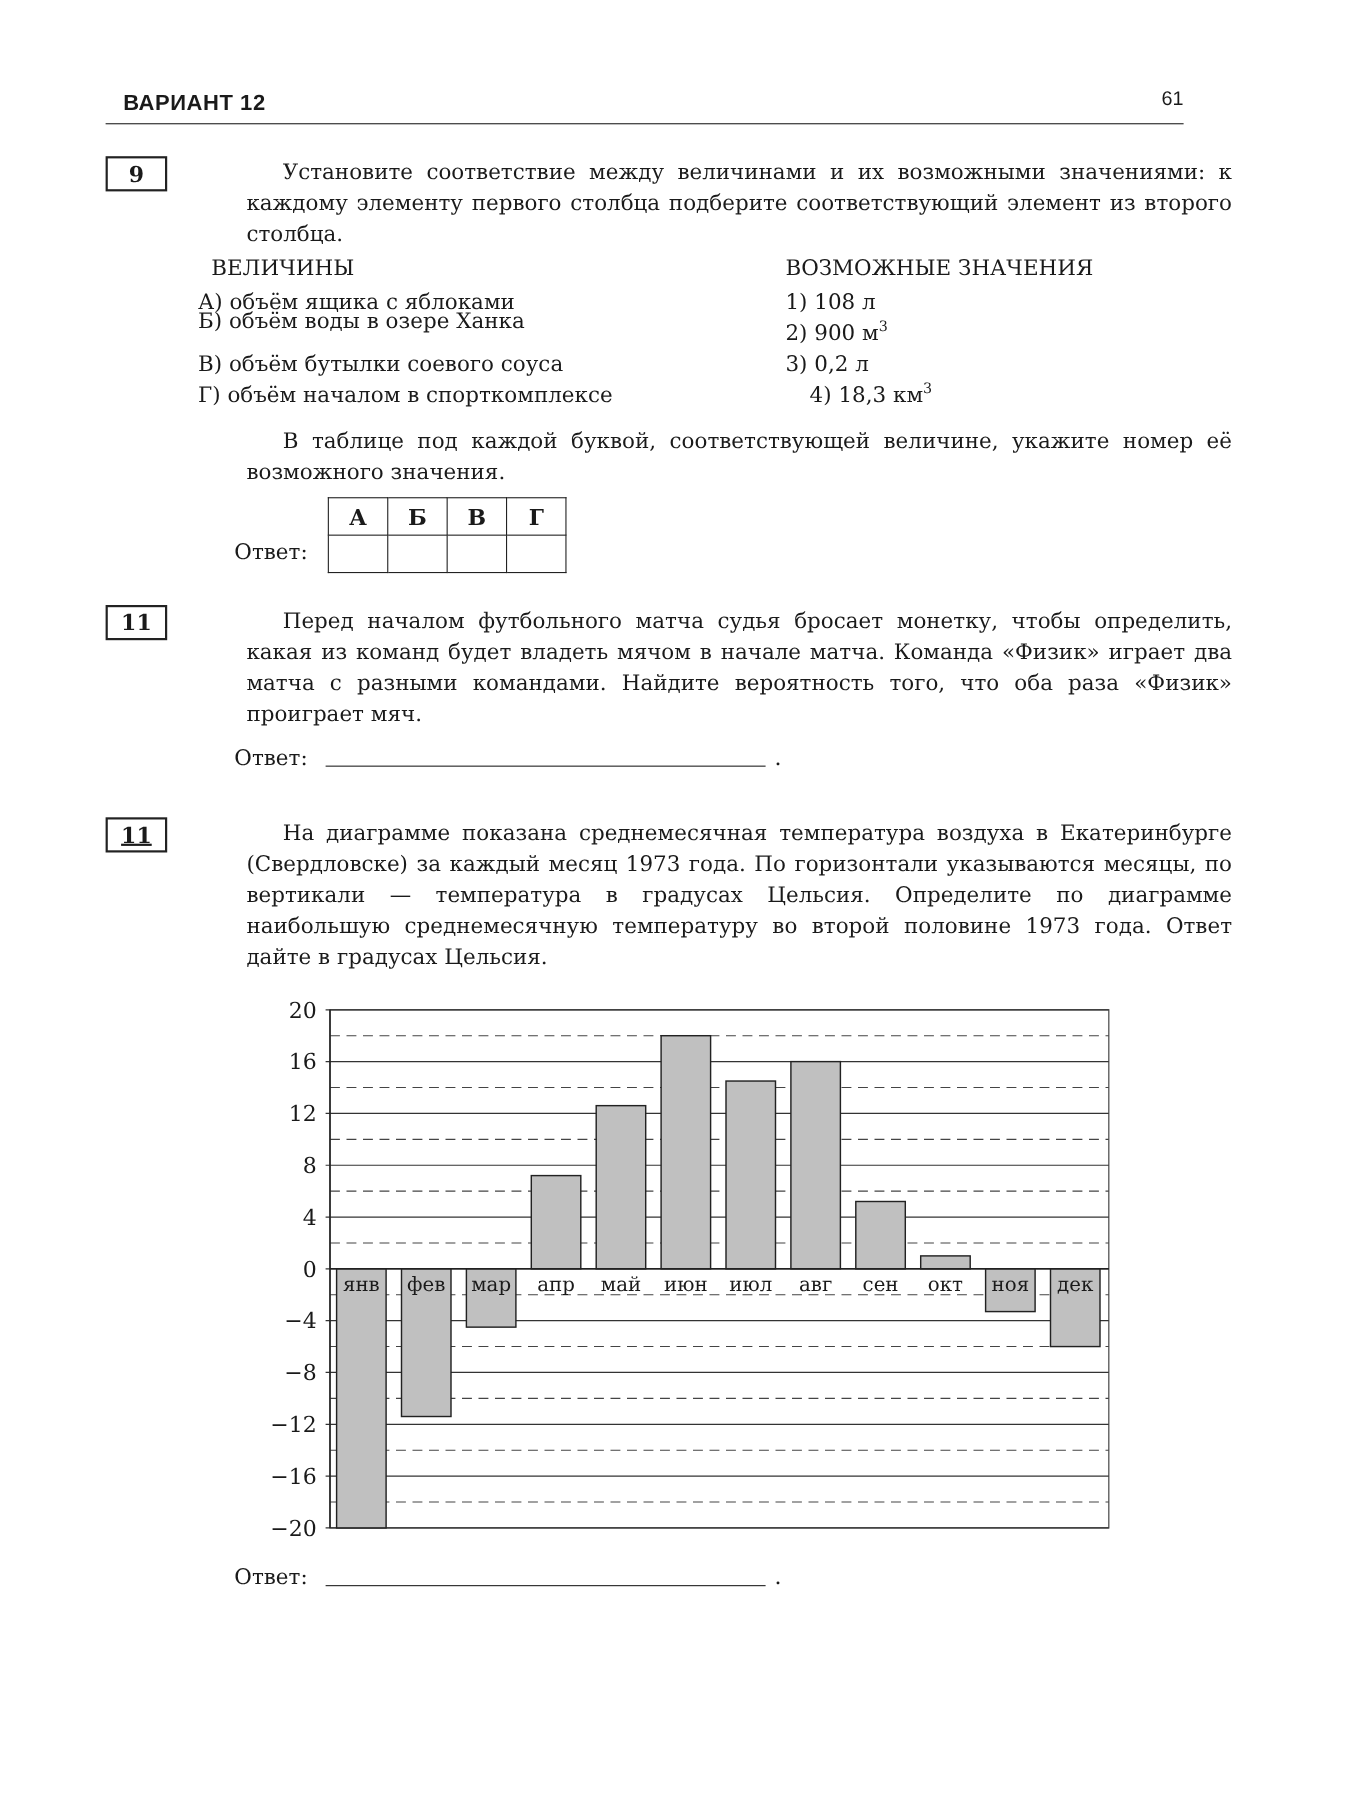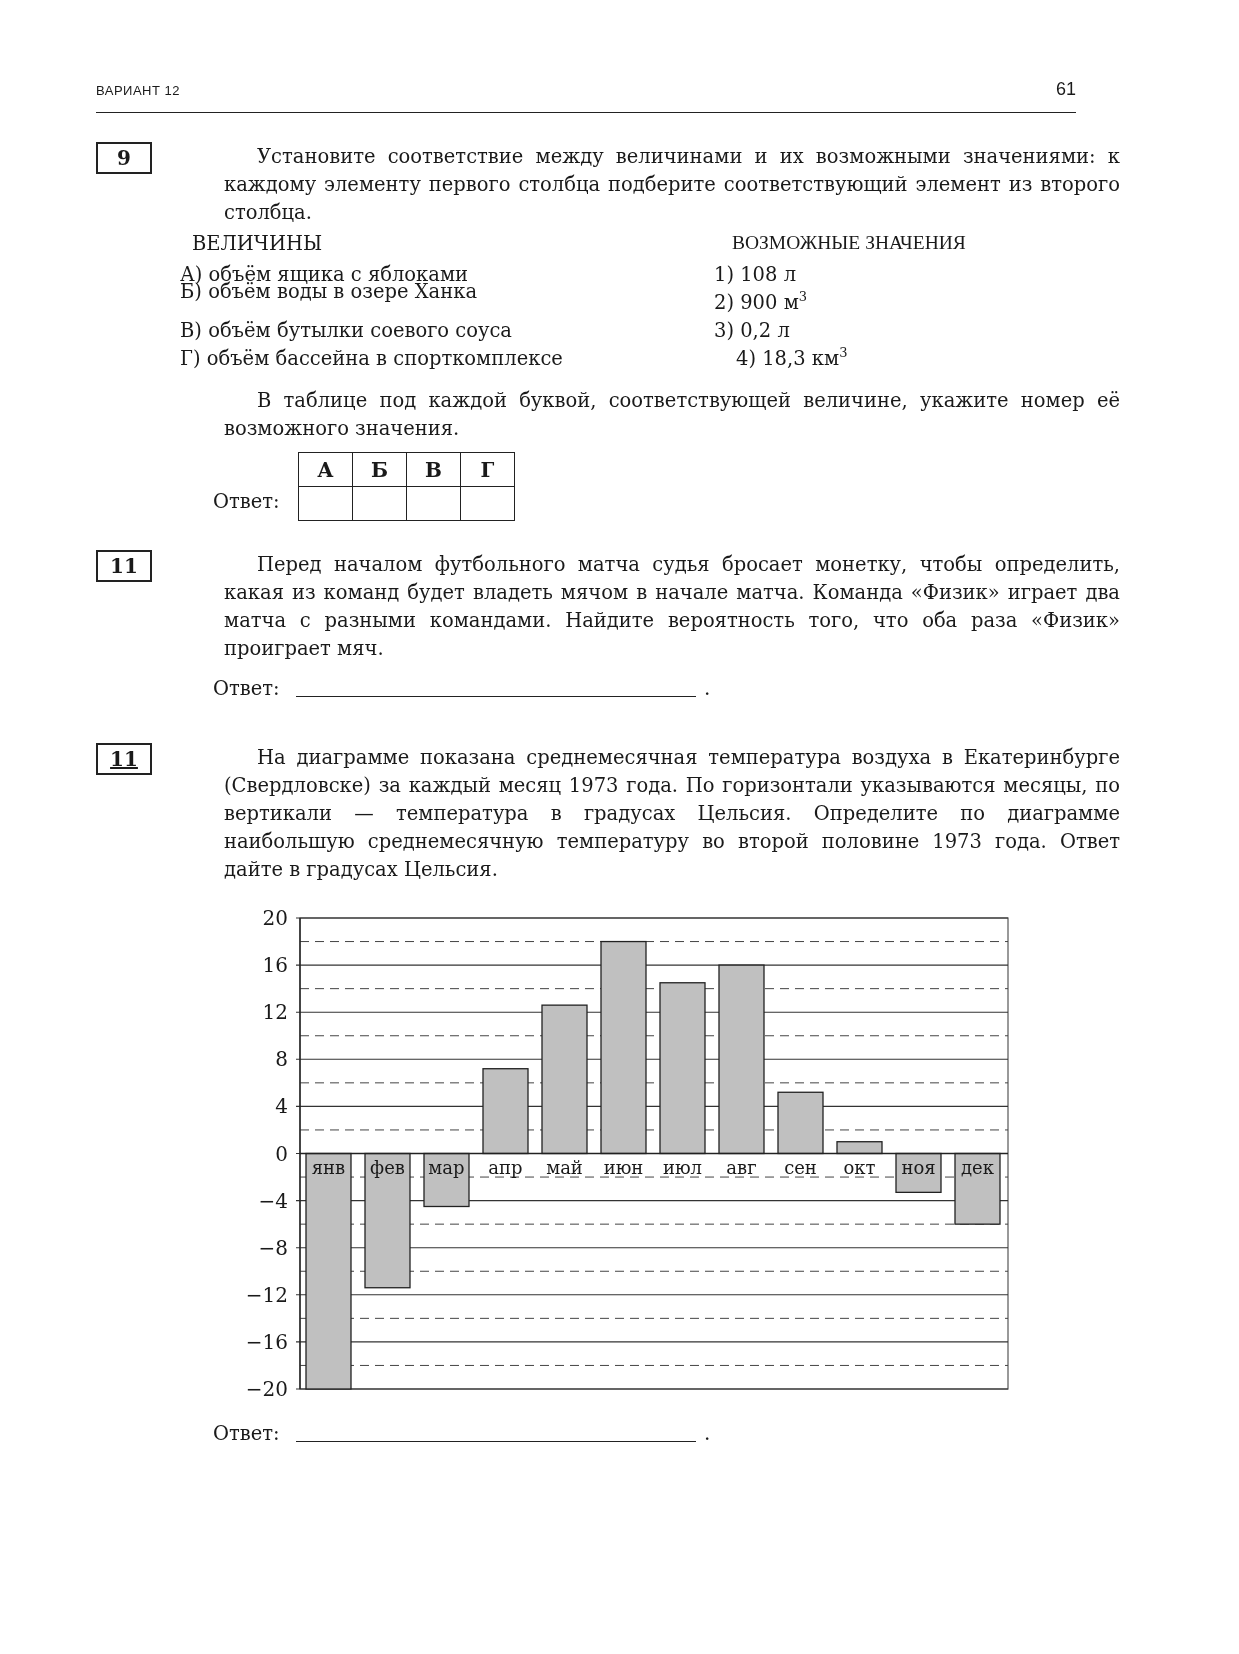--- a/index.html
+++ b/index.html
@@ -1,21 +1,21 @@
 <!DOCTYPE html>
 <html><head>
 <meta charset="utf-8">
 <style>
   html, body { margin: 0; padding: 0; background: #ffffff; }
   body { width: 1239px; height: 1654px; position: relative; overflow: hidden;
          font-family: "DejaVu Serif", "Liberation Serif", serif; color: #1a1a1a; }
   .header { position: absolute; left: 96px; top: 78px; width: 980px; height: 34px;
             border-bottom: 1.5px solid #222; }
-  .header .variant { position: absolute; left: 0; top: 5px; font-family: "Liberation Sans", sans-serif;
-            font-size: 13px; letter-spacing: 0.5px; }
+  .header .variant { position: absolute; left: 16px; top: 5px; font-family: "Liberation Sans", sans-serif;
+            font-size: 20px; letter-spacing: 0.5px; font-weight: bold; }
   .header .page-num { position: absolute; right: 0; top: 1px; font-family: "Liberation Sans", sans-serif; font-size: 18px; }
 
   .task-num { position: absolute; left: 96px; width: 52px; height: 28px; border: 2px solid #222;
               font-size: 20px; font-weight: bold; text-align: center; line-height: 28px; }
   .para { position: absolute; left: 180px; width: 896px; font-size: 19.5px; line-height: 28px;
           text-align: justify; margin-left: 44px; }
   .para .indent { display: inline-block; width: 33px; }
   .col-head { position: absolute; font-size: 19.5px; }
   .row { position: absolute; font-size: 19.5px; line-height: 28px; }
   sup { font-size: 13px; line-height: 0; vertical-align: 8px; }
@@ -35,26 +35,26 @@
 
 <div class="header">
   <span class="variant">ВАРИАНТ 12</span>
   <span class="page-num">61</span>
 </div>
 
 <div class="task-num" style="top:142px;">9</div>
 <div class="para" style="top:143px;"><span class="indent"></span><span>Установите соответствие между величинами и их возможными значениями: к каждому элементу первого столбца подберите соответствующий элемент из второго столбца.</span></div>
 
 <div class="col-head" style="left:192px; top:232px;">ВЕЛИЧИНЫ</div>
-<div class="col-head" style="left:732px; top:232px;font-family:Liberation Serif, serif;">ВОЗМОЖНЫЕ ЗНАЧЕНИЯ</div>
+<div class="col-head" style="left:714px; top:232px;">ВОЗМОЖНЫЕ ЗНАЧЕНИЯ</div>
 
 <div class="row" style="left:180px; top:261px;">А) объём ящика с яблоками</div>
 <div class="row" style="left:180px; top:278px;">Б) объём воды в озере Ханка</div>
 <div class="row" style="left:180px; top:317px;">В) объём бутылки соевого соуса</div>
-<div class="row" style="left:180px; top:345px;">Г) объём бассейна в спорткомплексе</div>
+<div class="row" style="left:180px; top:345px;">Г) объём началом в спорткомплексе</div>
 
 <div class="row" style="left:714px; top:261px;"><span>1)  108 л</span><sup></sup></div>
 <div class="row" style="left:714px; top:289px;"><span>2)  900 м</span><sup>3</sup></div>
 <div class="row" style="left:714px; top:317px;"><span>3)  0,2 л</span><sup></sup></div>
 <div class="row" style="left:736px; top:345px;"><span>4)  18,3 км</span><sup>3</sup></div>
 
 <div class="para" style="top:387px;"><span class="indent"></span><span>В таблице под каждой буквой, соответствующей величине, укажите номер её возможного значения.</span></div>
 
 <div class="ans-label" style="left:213px; top:490px;">Ответ:</div>
 <table class="ans-table">

